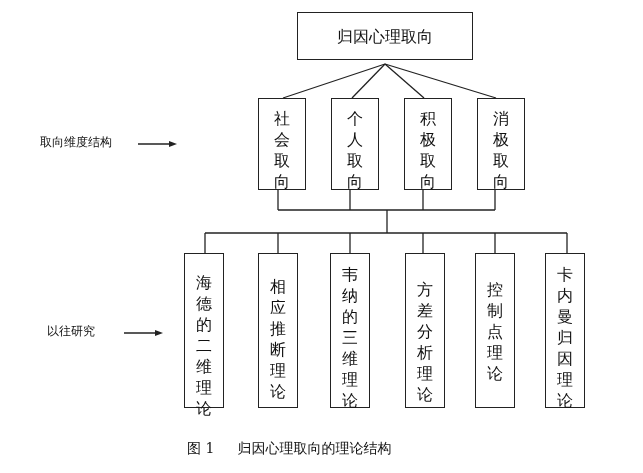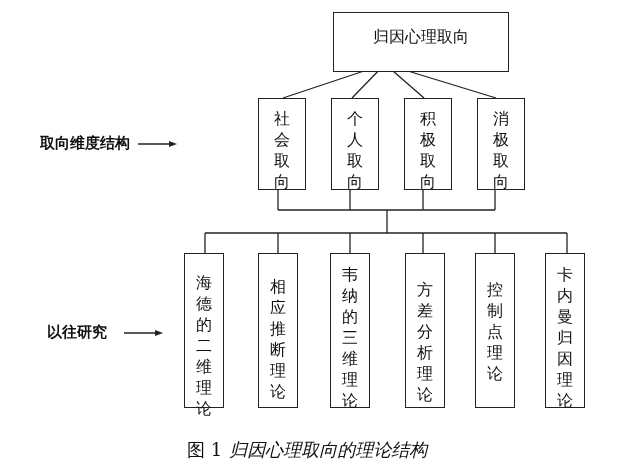--- a/index.html
+++ b/index.html
@@ -2,22 +2,22 @@
 <html><head>
 <meta charset="utf-8">
 <style>
   html, body { margin: 0; padding: 0; background: #ffffff; }
   body { width: 643px; height: 473px; position: relative; overflow: hidden;
          font-family: "DejaVu Serif", "Liberation Serif", serif; color: #111; }
   #diagram { position: absolute; left: 0; top: 0; width: 643px; height: 473px; }
   .box { position: absolute; border: 1.4px solid #222; background: #fff; box-sizing: border-box; }
   .vtext { position: absolute; left: 0; right: 0; display: flex; flex-direction: column; align-items: center; font-size: 16px; line-height: 21px; }
   .vtext span { display: block; }
-  .label { position: absolute; font-size: 15px; white-space: nowrap; font-weight: bold; }
-  .caption { position: absolute; font-size: 18px; white-space: pre; }
+  .label { position: absolute; font-size: 12px; white-space: nowrap; }
+  .caption { position: absolute; font-size: 14px; white-space: pre; }
 </style>
 </head>
 <body>
 
 <svg id="diagram" xmlns="http://www.w3.org/2000/svg" width="643" height="473">
     <line x1="385" y1="64" x2="283" y2="98" stroke="#222222" stroke-width="1.3"></line>
     <line x1="385" y1="64" x2="352" y2="98" stroke="#222222" stroke-width="1.3"></line>
     <line x1="385" y1="64" x2="424" y2="98" stroke="#222222" stroke-width="1.3"></line>
     <line x1="385" y1="64" x2="496" y2="98" stroke="#222222" stroke-width="1.3"></line>
     <line x1="278" y1="190" x2="278" y2="210" stroke="#222222" stroke-width="1.3"></line>
@@ -32,33 +32,33 @@
     <line x1="350" y1="233" x2="350" y2="253" stroke="#222222" stroke-width="1.3"></line>
     <line x1="423" y1="233" x2="423" y2="253" stroke="#222222" stroke-width="1.3"></line>
     <line x1="495" y1="233" x2="495" y2="253" stroke="#222222" stroke-width="1.3"></line>
     <line x1="567" y1="233" x2="567" y2="253" stroke="#222222" stroke-width="1.3"></line>
     <line x1="138" y1="144" x2="171" y2="144" stroke="#222222" stroke-width="1.3"></line>
     <polygon points="177,144 169,141 169,147" fill="#222222"></polygon>
     <line x1="124" y1="333" x2="157" y2="333" stroke="#222222" stroke-width="1.3"></line>
     <polygon points="163,333 155,330 155,336" fill="#222222"></polygon>
   </svg>
 
-<div class="box" style="left:297px; top:12px; width:176px; height:60px;margin-left:36px;">
+<div class="box" style="left:297px; top:12px; width:176px; height:48px;">
   <div style="position:absolute; left:0; right:0; top:14px; text-align:center; font-size:16px;">归因心理取向</div>
 </div>
 
 <div id="orientation-boxes"></div>
 <div id="theory-boxes"></div>
 
 <div class="label" style="left:40px; top:134px;">取向维度结构</div>
 <div class="label" style="left:47px; top:323px;">以往研究</div>
 
 <div style="position:absolute; left:187px; top:438px;">
   <span class="caption" style="position:relative;">图 1</span>
-  <span class="caption" style="position:relative; margin-left:2px;font-style:italic;">归因心理取向的理论结构</span>
+  <span class="caption" style="position:relative; margin-left:18px;">归因心理取向的理论结构</span>
 </div>
 
 <div class="box" style="left: 258px; top: 98px; width: 48px; height: 92px;">
     <div class="vtext" style="top: 9px;">
       <span>社</span>
       <span>会</span>
       <span>取</span>
       <span>向</span>
     </div>
   </div>

